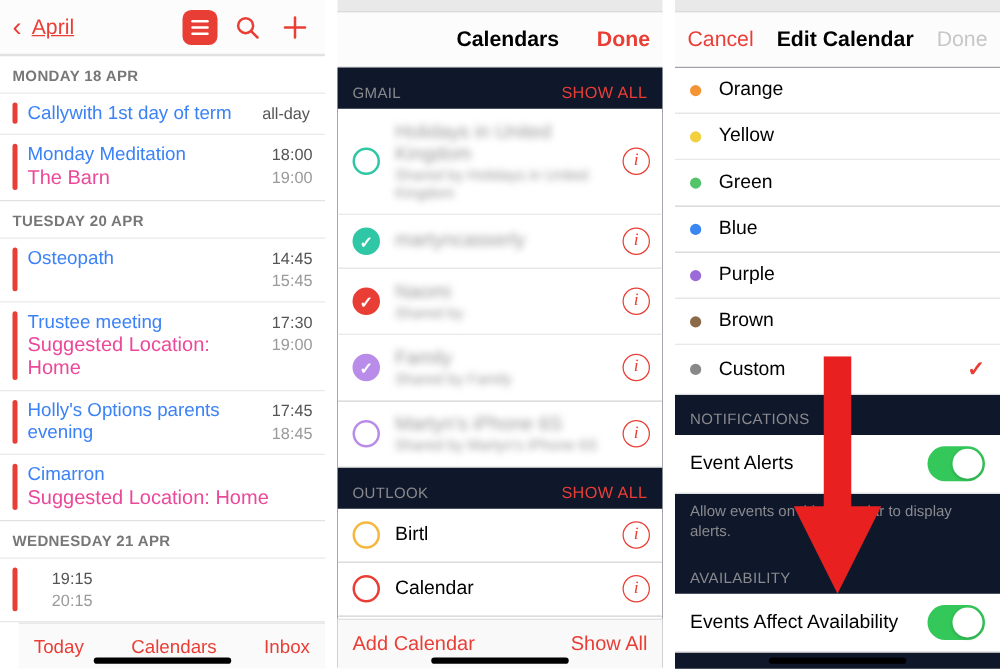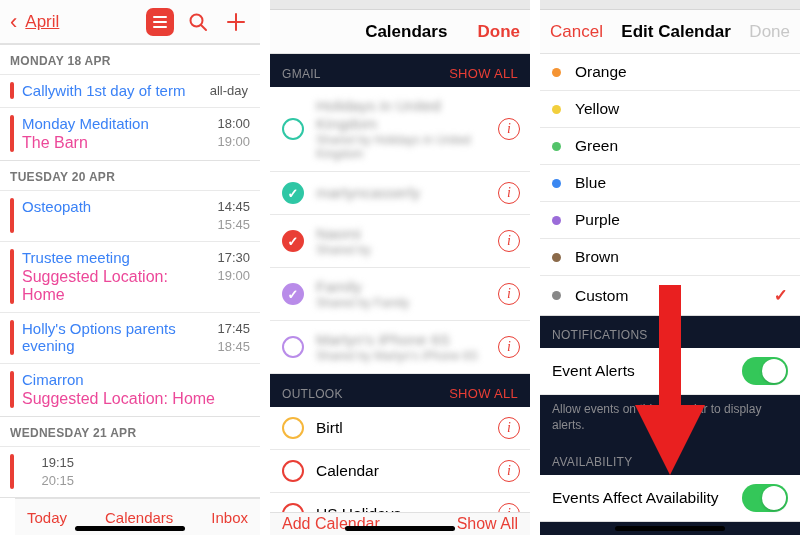--- a/index.html
+++ b/index.html
@@ -41,21 +41,21 @@
   .grp-hdr .link { font-size:13px; color:#e93e35; }
   .row { display:flex; align-items:center; background:#fff; padding:10px 10px 10px 12px; border-bottom:1px solid #e8e8e8; }
   .row:last-of-type { border-bottom:1px solid #dcdcdc; }
   .circ { width:22px; height:22px; border-radius:50%; margin-right:12px; border:2px solid #888; flex-shrink:0; position:relative;}
   .circ.fill::after { content:"✓"; position:absolute; inset:0; display:flex; align-items:center; justify-content:center; font-size:13px; color:#fff; font-weight:700;}
   .row-body { flex:1; min-width:0; }
   .row-t { font-size:15.5px; color:#000; }
   .row-s { font-size:12px; color:#9a9a9a; }
   .blur .row-t, .blur .row-s { filter: blur(3px); color:#999;}
   .info-ic { width:22px; height:22px; border:1.5px solid #e93e35; border-radius:50%; display:flex; align-items:center; justify-content:center; color:#e93e35; font-family:Georgia, serif; font-style:italic; font-size:14px; flex-shrink:0;}
-  .bottom-bar { position:absolute; bottom:0; left:0; right:0; height:23px; display:flex; justify-content:space-between; align-items:center; padding:0 12px; background:#f9f9f9; border-top:1px solid #e0e0e0;}
+  .bottom-bar { position:absolute; bottom:0; left:0; right:0; height:40px; display:flex; justify-content:space-between; align-items:center; padding:0 12px; background:#f9f9f9; border-top:1px solid #e0e0e0;}
 
   
   .s3 .row { padding:9px 12px; }
   .dot { width:9px; height:9px; border-radius:50%; margin-right:14px; flex-shrink:0;}
   .check { color:#e93e35; font-size:17px; font-weight:600;}
   .sect-foot { padding:6px 12px 10px; font-size:12px; color:#8a8a8e; line-height:1.35;}
   .switch { width:46px; height:28px; background:#34c759; border-radius:14px; position:relative; flex-shrink:0;}
   .switch::after { content:""; position:absolute; top:2px; right:2px; width:24px; height:24px; background:#fff; border-radius:50%; box-shadow:0 1px 3px rgba(0,0,0,.2);}
   .arrow-overlay { position:absolute; left:50%; top:285px; transform:translateX(-50%); z-index:10; pointer-events:none;}
   .p3 .sheet { height:520px; }

